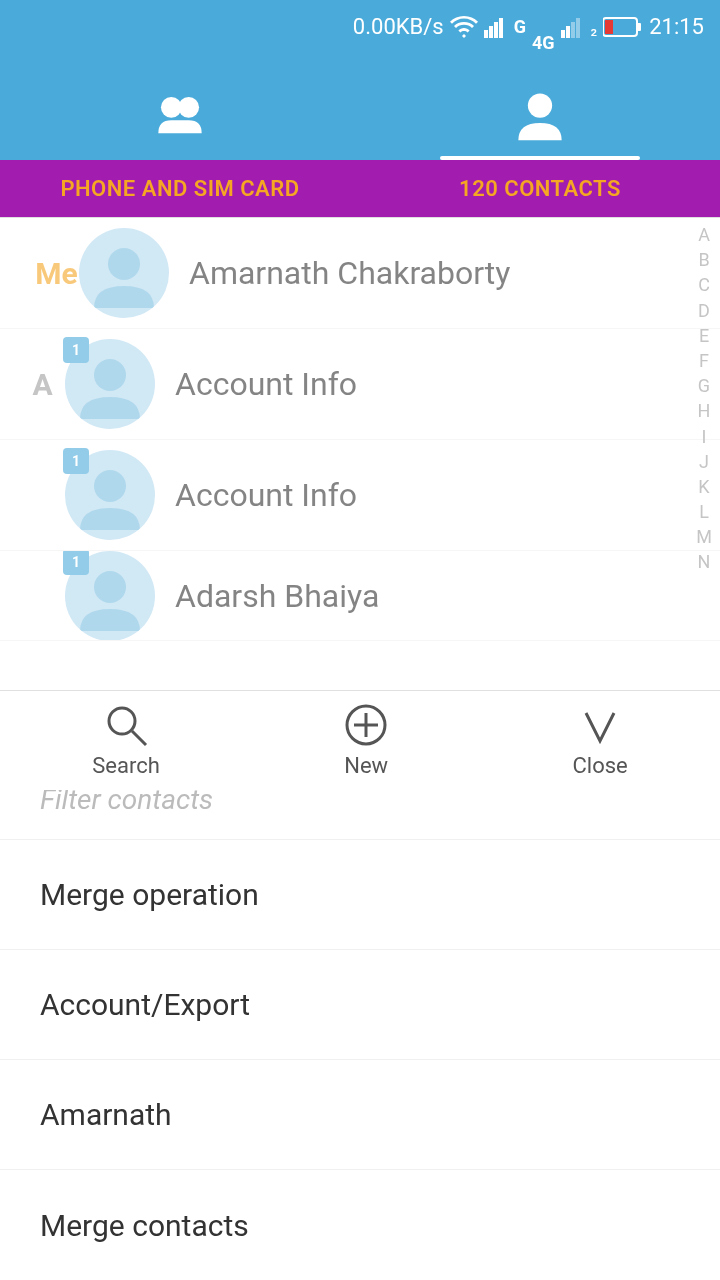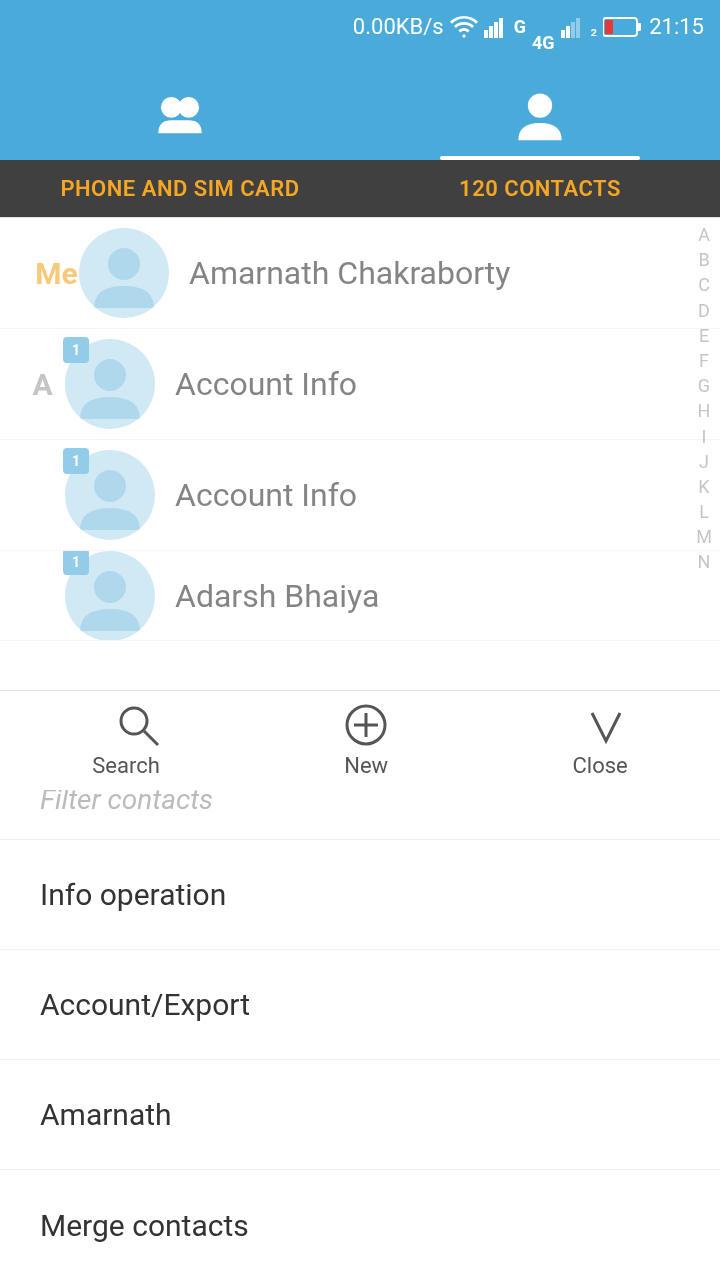--- a/index.html
+++ b/index.html
@@ -67,21 +67,21 @@
       height: 4px;
       background: #fff;
       border-radius: 2px;
     }
 
     
     .section-tabs {
       display: flex;
       width: 720px;
       height: 58px;
-      background: #404040;
+      background: #a21caf;
       border-bottom: 1px solid #e0e0e0;
     }
     .section-tab {
       flex: 1;
       display: flex;
       align-items: center;
       justify-content: center;
       font-size: 22px;
       font-weight: 600;
       color: #f5a623;
@@ -187,21 +187,21 @@
       background: #fff;
       border-top: 1px solid #e0e0e0;
       display: flex;
       align-items: center;
       justify-content: space-around;
       z-index: 10;
     }
     .bottom-action {
       display: flex;
       flex-direction: column;
-      align-items: flex-end;
+      align-items: center;
       gap: 6px;
       cursor: pointer;
     }
     .bottom-action-icon {
       width: 44px;
       height: 44px;
     }
     .bottom-action-label {
       font-size: 22px;
       color: #555;
@@ -418,21 +418,21 @@
     </svg>
     <span class="bottom-action-label">Close</span>
   </div>
 </div>
 
 <div class="dropdown-menu">
   <div class="filter-item">
     <span class="filter-text">Filter contacts</span>
   </div>
   <div class="dropdown-item">
-    <span class="dropdown-item-text">Info operation</span>
+    <span class="dropdown-item-text">Merge operation</span>
   </div>
   <div class="dropdown-item">
     <span class="dropdown-item-text">Account/Export</span>
   </div>
   <div class="dropdown-item">
     <span class="dropdown-item-text">Amarnath</span>
   </div>
   <div class="dropdown-item">
     <span class="dropdown-item-text">Merge contacts</span>
   </div>

